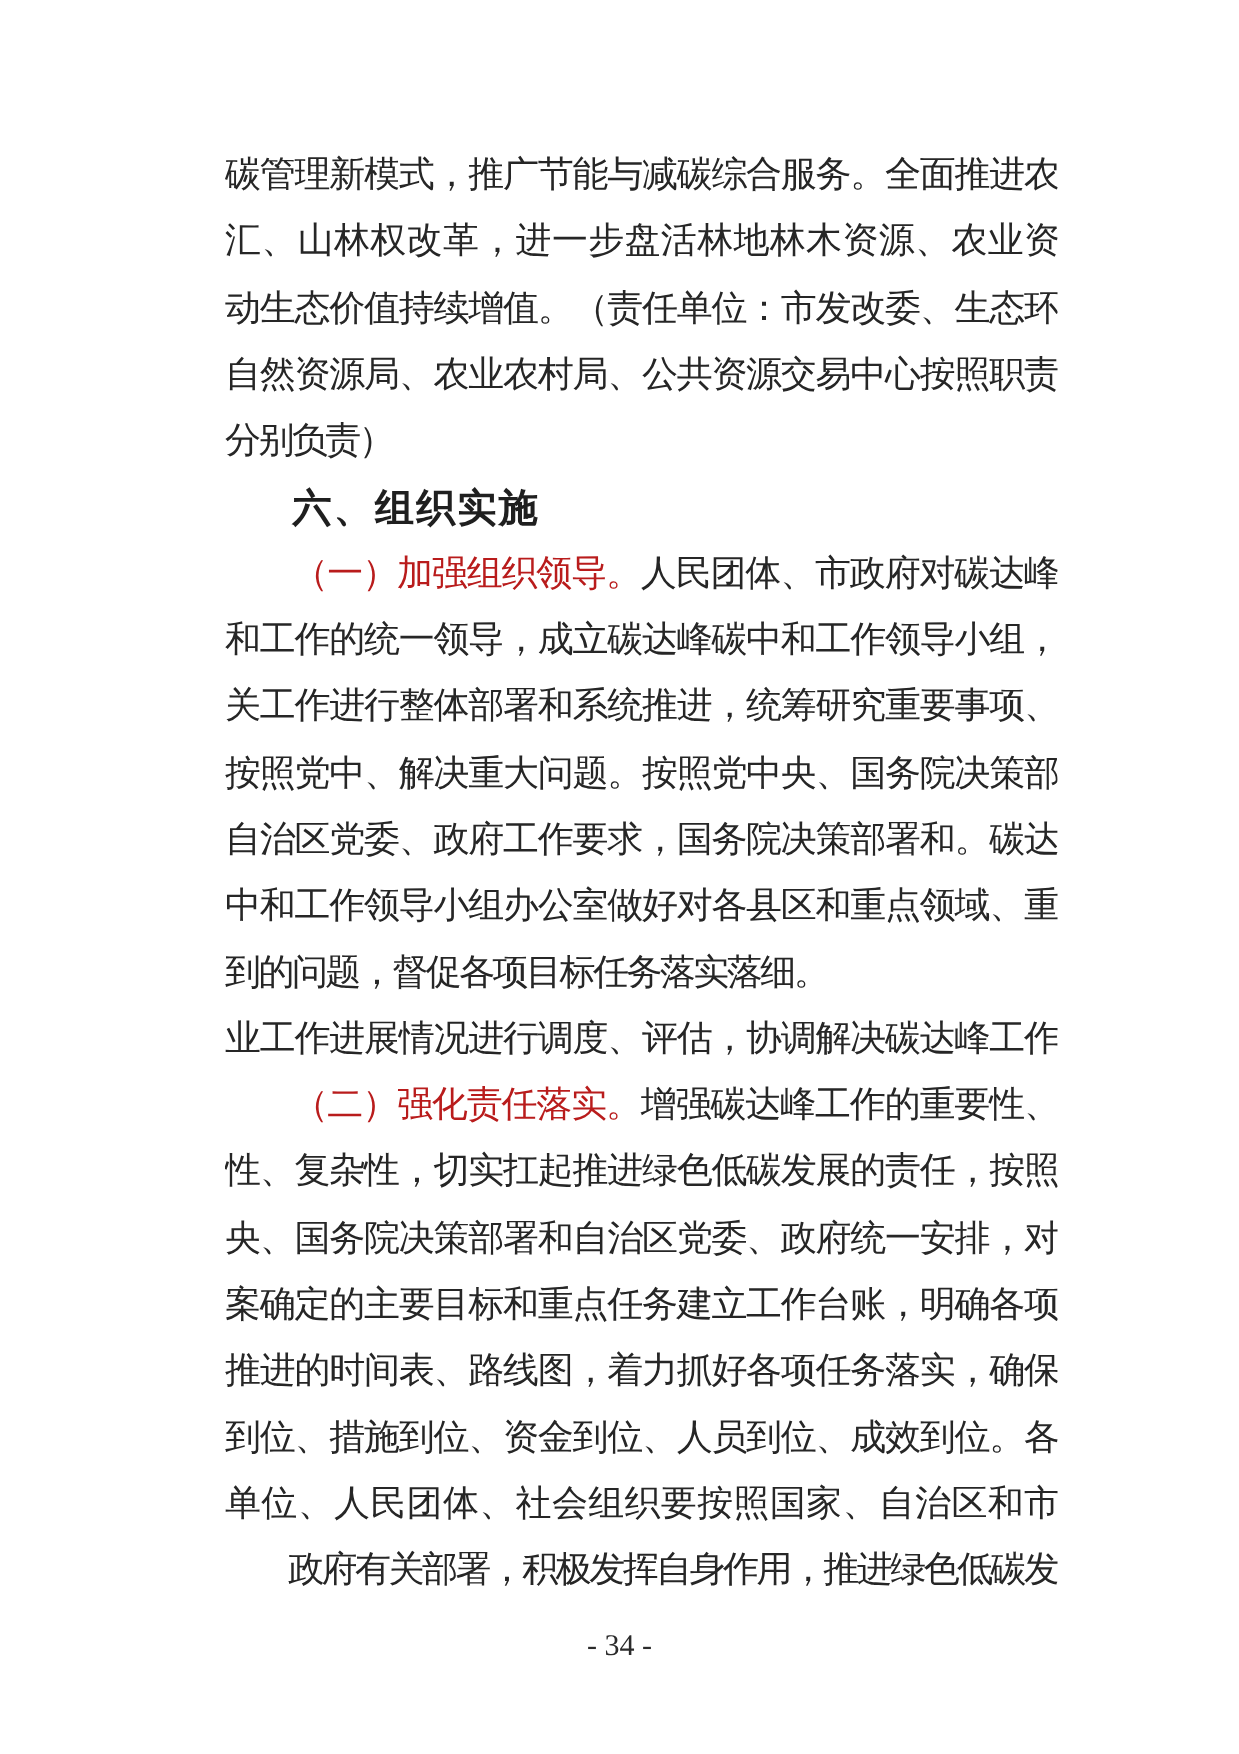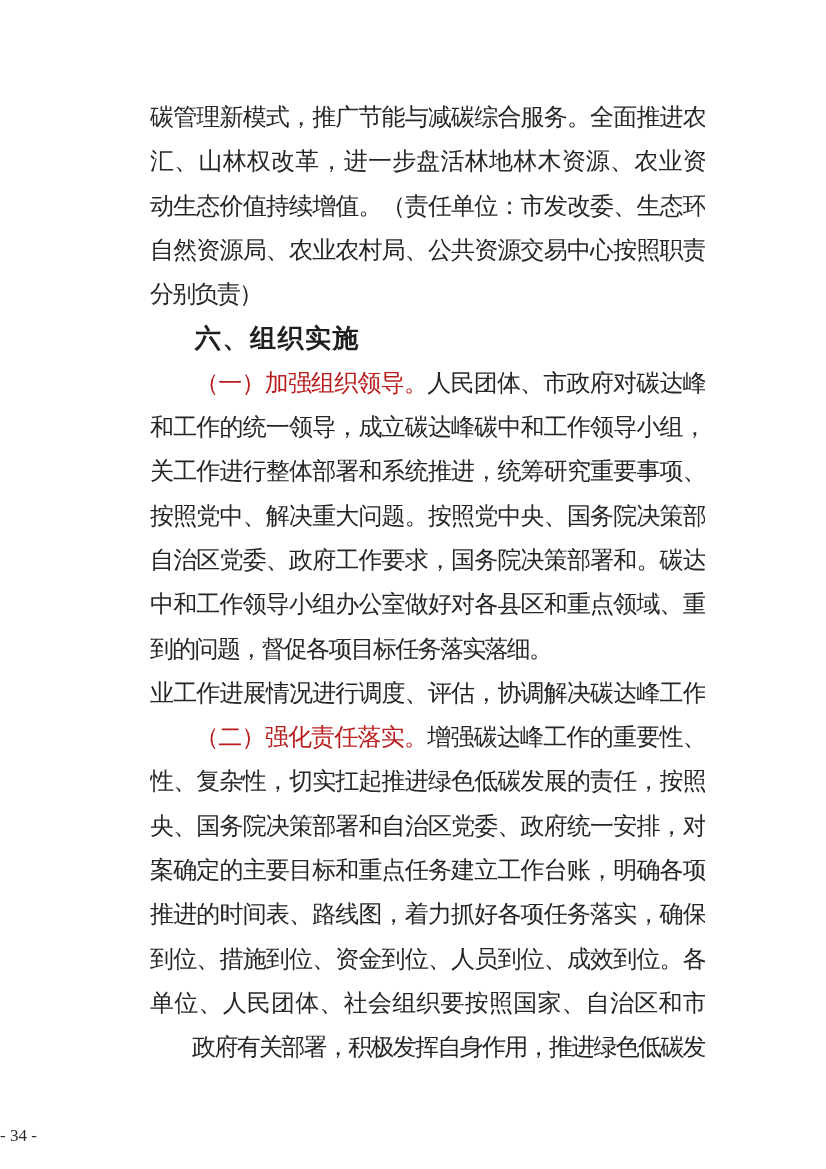--- a/index.html
+++ b/index.html
@@ -51,25 +51,24 @@
   }
   .lead {
     
     color: #b91c1c;
   }
   .footer {
     position: absolute;
     left: 0;
     top: 1086px;
     width: 826px;
-    text-align: left;
+    text-align: center;
     font-family: "Liberation Serif", "DejaVu Serif", serif;
-    font-size: 17px;
+    font-size: 20px;
     color: #2b2b2b;
-    margin-top: 40px;
   }
 </style>
 </head>
 <body>
 
 <div class="page">
 
   <div class="text-block">
 
     <div class="line">碳管理新模式，推广节能与减碳综合服务。全面推进农业碳</div>

